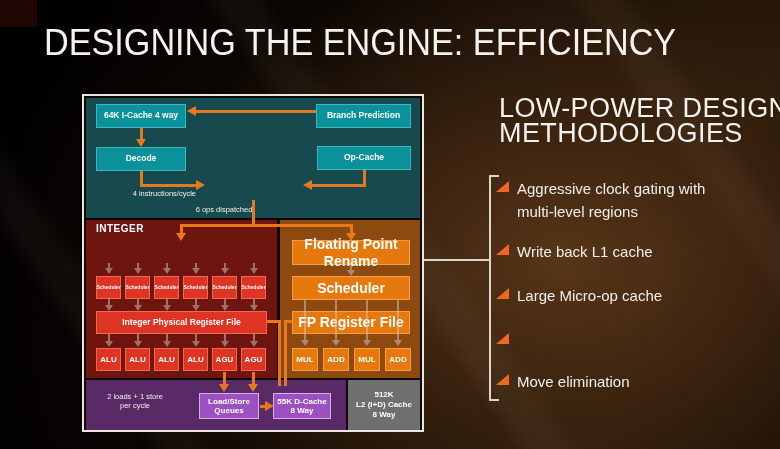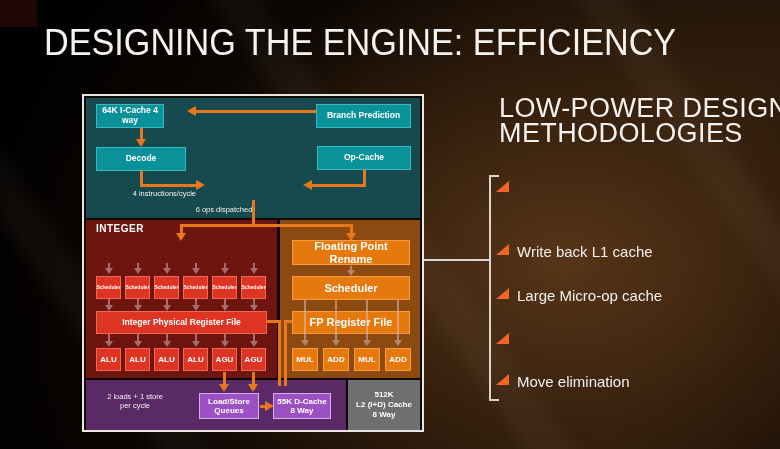--- a/index.html
+++ b/index.html
@@ -18,21 +18,21 @@
     color:#f5f2ef;transform:scaleX(.95);transform-origin:left top;white-space:nowrap;letter-spacing:0;}
   
   .frame{position:absolute;left:82px;top:94px;width:342px;height:338px;box-sizing:border-box;
     border:2px solid var(--c-frame,#e9e6e2);background:#0f0806;}
   .frame *{position:absolute;box-sizing:border-box;}
   .sec{position:absolute;}
   .blk{display:flex;align-items:center;justify-content:center;text-align:center;
     font-weight:bold;color:#fff;border:1px solid transparent;line-height:1.15;}
   .tealb{background:var(--c-tealBlock,#0b9199);border-color:var(--c-tealBorder,#3cb8bd);font-size:8.5px;}
   .redb{background:var(--c-redBlock,#de3423);border-color:var(--c-redBorder,#f16850);font-size:8.5px;}
-  .fpb{background:var(--c-fpBlock,#e6790e);border-color:var(--c-fpBorder,#f89c42);font-size:11px;}
+  .fpb{background:var(--c-fpBlock,#e6790e);border-color:var(--c-fpBorder,#f89c42);font-size:14px;}
   .purb{background:var(--c-purpleBlock,#9b51c1);border-color:var(--c-purpleBorder,#d9aeea);font-size:8px;}
   .grayb{background:var(--c-grayBlock,#6f6f6f);font-size:8px;flex-direction:column;line-height:10px;}
   .sched{font-size:5px;}
   .unit{font-size:8px;}
   .note{font-size:7.5px;color:#f3efec;line-height:9px;}
   .line{background:var(--c-orange,#e8781c);}
   .gline{background:rgba(218,198,198,.5);}
   .ah{width:0;height:0;}
   .ah.d{border-left:5.5px solid transparent;border-right:5.5px solid transparent;border-top:8px solid var(--c-orange,#e8781c);}
   .ah.l{border-top:5.5px solid transparent;border-bottom:5.5px solid transparent;border-right:9px solid var(--c-orange,#e8781c);}
@@ -56,21 +56,21 @@
 
 <div class="title">DESIGNING THE ENGINE: EFFICIENCY</div>
 
 <div class="frame">
 
   <div class="sec" style="left:2px;top:2px;width:334px;height:120px;background:var(--c-tealBg,#164a4f)"></div>
   <div class="sec" style="left:2px;top:124px;width:191px;height:158px;background:var(--c-redBg,#6e150f)"></div>
   <div class="sec" style="left:196px;top:124px;width:140px;height:158px;background:var(--c-fpBg,#8d4a10)"></div>
   <div class="sec" style="left:2px;top:284px;width:260px;height:50px;background:var(--c-purpleBg,#5a2a67)"></div>
 
-  <div class="blk tealb" style="left:12px;top:8px;width:68px;height:24px">
+  <div class="blk tealb" style="left:12px;top:8px;width:90px;height:24px">
       <span>64K I-Cache 4 way</span>
     </div>
   <div class="blk tealb" style="left:232px;top:8px;width:95px;height:24px">
       <span>Branch Prediction</span>
     </div>
   <div class="blk tealb" style="left:12px;top:51px;width:90px;height:24px">
       <span>Decode</span>
     </div>
   <div class="blk tealb" style="left:233px;top:50px;width:94px;height:24px">
       <span>Op-Cache</span>
@@ -240,20 +240,21 @@
 <div class="connector" style="left:489px;top:175px;width:10px;height:2px"></div>
 <div class="connector" style="left:489px;top:399px;width:10px;height:2px"></div>
 
 <div class="heading">
   <div>LOW-POWER DESIGN</div>
   <div>METHODOLOGIES</div>
 </div>
 
 <div class="bullet" style="top:177px">
   <span class="tri"></span>
+  <span class="btxt"><span>Aggressive clock gating with</span><br><span>multi-level regions</span></span>
 </div>
 <div class="bullet" style="top:240px">
   <span class="tri"></span>
   <span class="btxt">Write back L1 cache</span>
 </div>
 <div class="bullet" style="top:284px">
   <span class="tri"></span>
   <span class="btxt">Large Micro-op cache</span>
 </div>
 <div class="bullet" style="top:329px">

